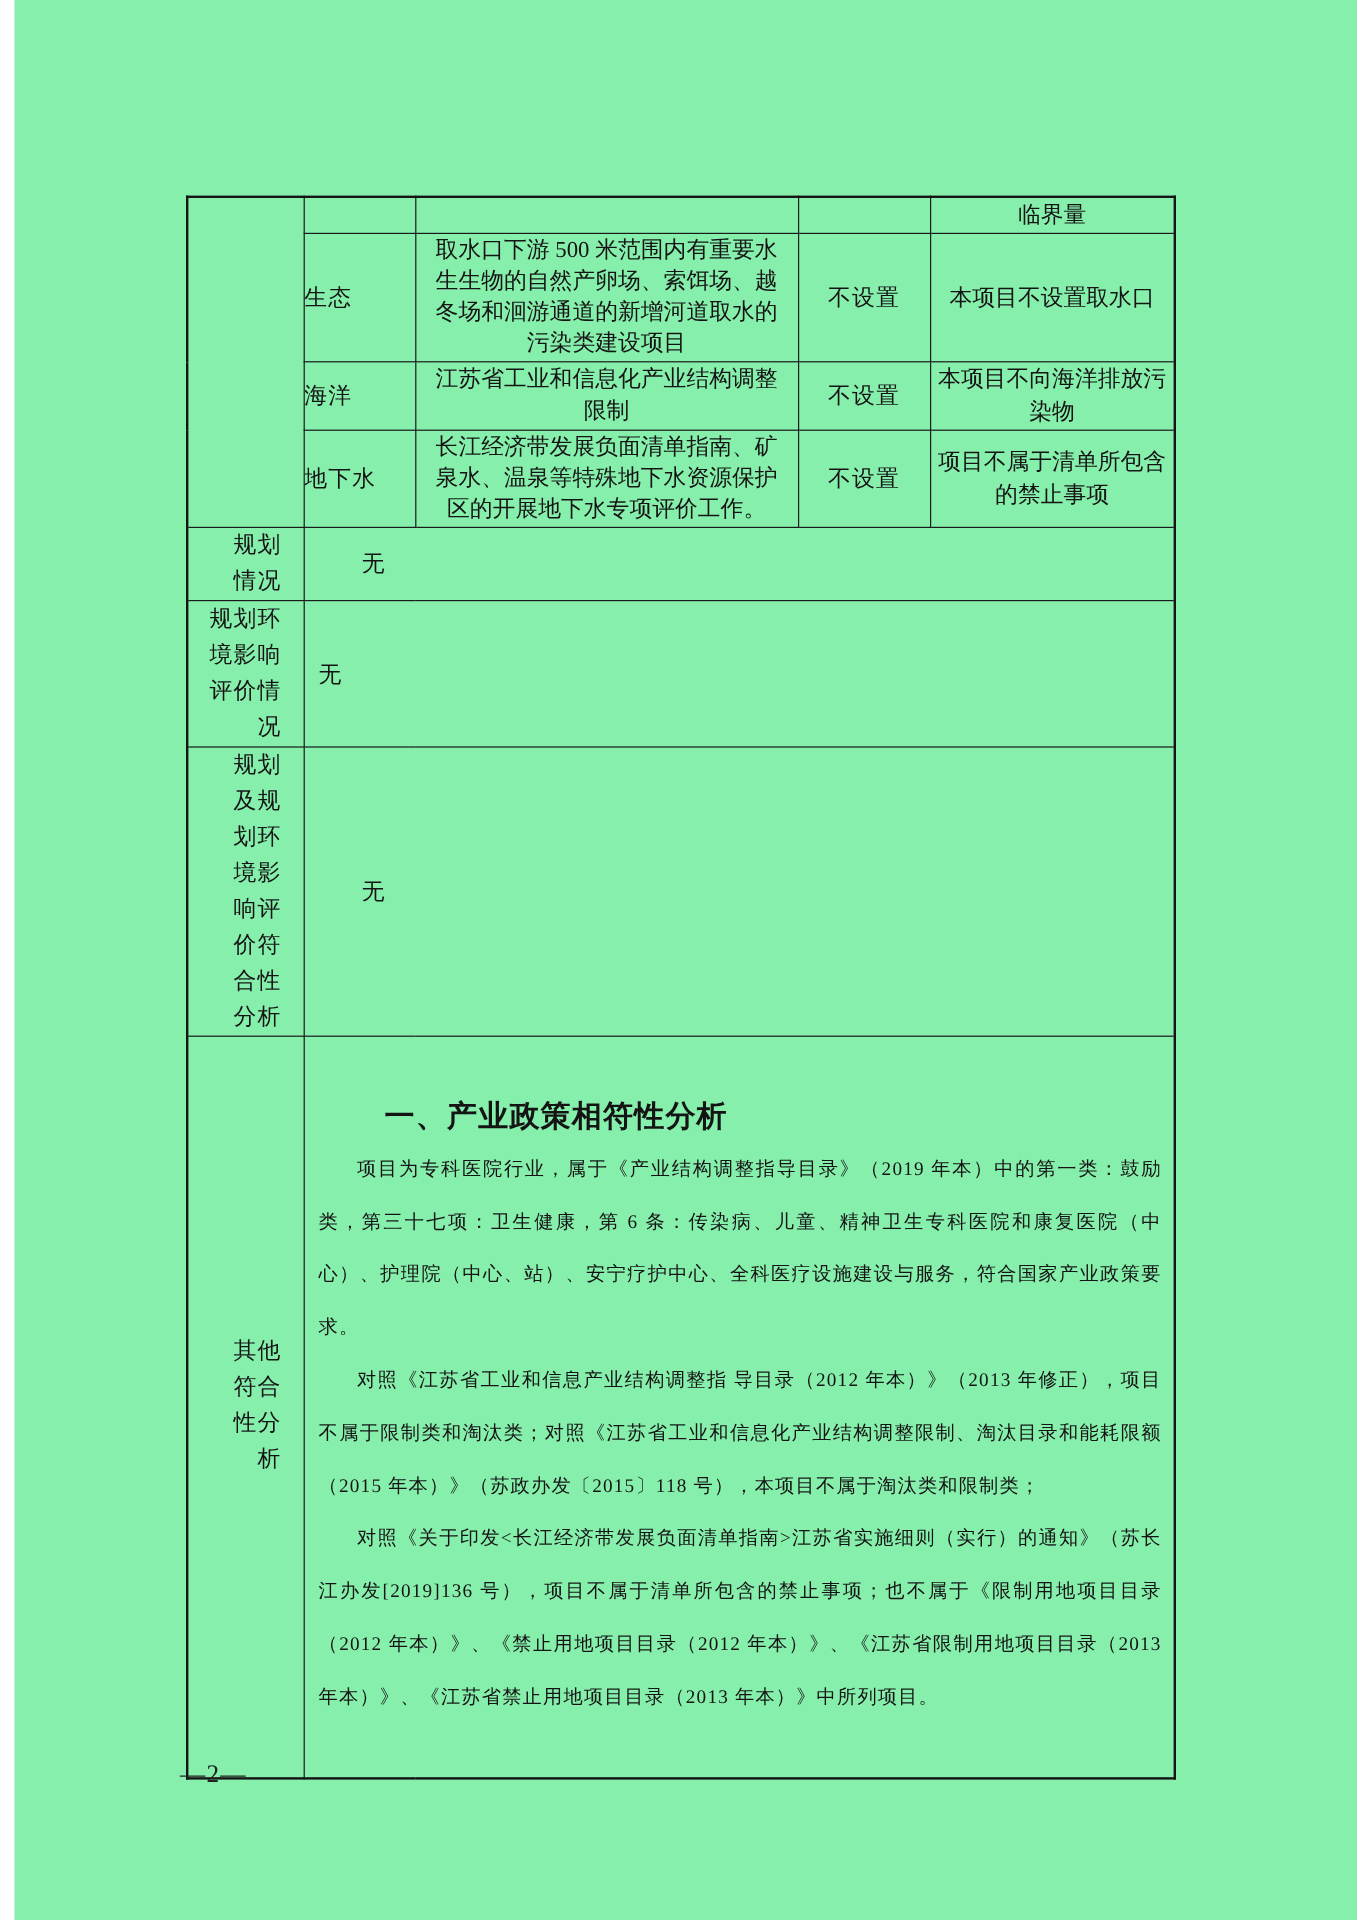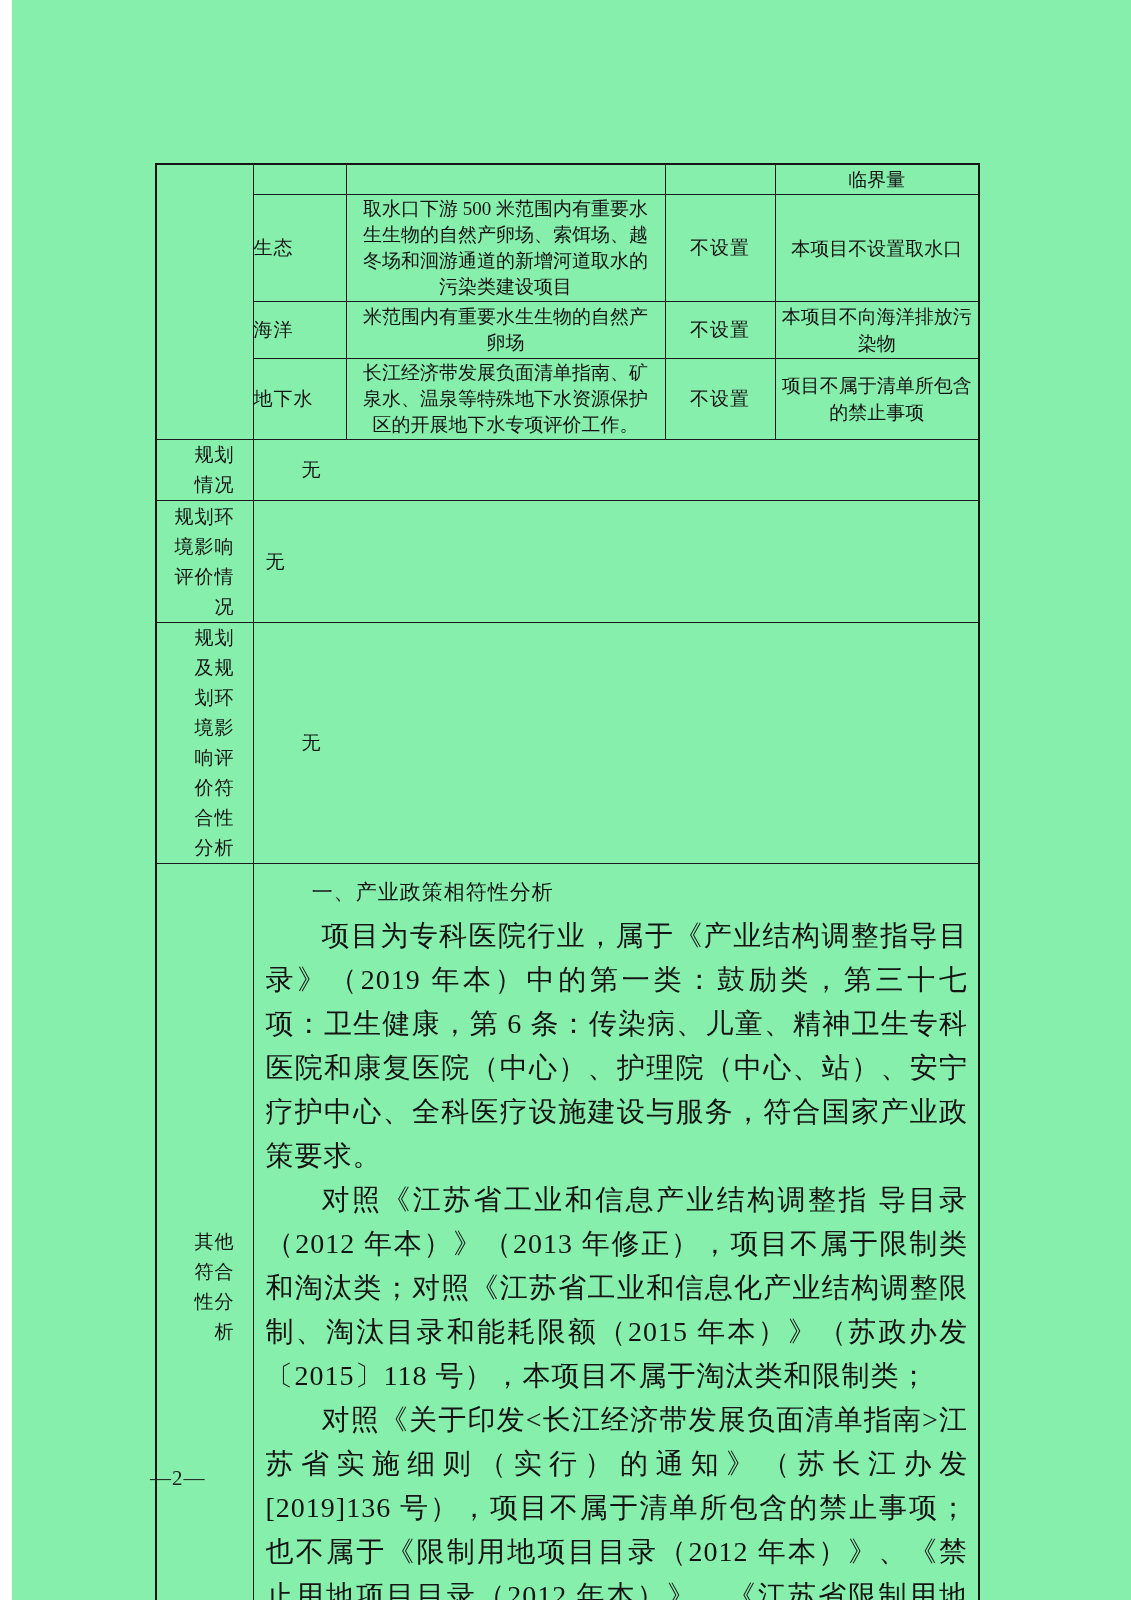--- a/index.html
+++ b/index.html
@@ -72,28 +72,28 @@
     vertical-align: middle;
     font-size: 21px;
     padding-left: 48px;
     letter-spacing: 1px;
   }
   td.cell-analysis {
     vertical-align: top;
     padding: 6px 10px 4px 12px;
   }
   .analysis-title {
-    font-weight: normal;
-    font-size: 21px;
+    font-weight: bold;
+    font-size: 25px;
     line-height: 44px;
     text-indent: 2.2em;
     letter-spacing: 1px;
   }
   .analysis-para {
-    font-size: 28px;
+    font-size: 16px;
     line-height: 44px;
     text-align: justify;
     text-indent: 2em;
     letter-spacing: 1px;
   }
   .page-number {
     position: absolute;
     left: 138px; top: 1466px;
     font-size: 21px;
     letter-spacing: 1px;
@@ -125,21 +125,21 @@
 
     <tr class="r-eco">
       <td class="cell-cat">生态</td>
       <td class="cell-cond">取水口下游 500 米范围内有重要水生生物的自然产卵场、索饵场、越冬场和洄游通道的新增河道取水的污染类建设项目</td>
       <td class="cell-res">不设置</td>
       <td class="cell-note">本项目不设置取水口</td>
     </tr>
 
     <tr class="r-ocean">
       <td class="cell-cat">海洋</td>
-      <td class="cell-cond">米范围内有重要水生生物的自然产卵场</td>
+      <td class="cell-cond">江苏省工业和信息化产业结构调整限制</td>
       <td class="cell-res">不设置</td>
       <td class="cell-note">本项目不向海洋排放污染物</td>
     </tr>
 
     <tr class="r-gw">
       <td class="cell-cat">地下水</td>
       <td class="cell-cond">长江经济带发展负面清单指南、矿泉水、温泉等特殊地下水资源保护区的开展地下水专项评价工作。</td>
       <td class="cell-res">不设置</td>
       <td class="cell-note">项目不属于清单所包含的禁止事项</td>
     </tr>

